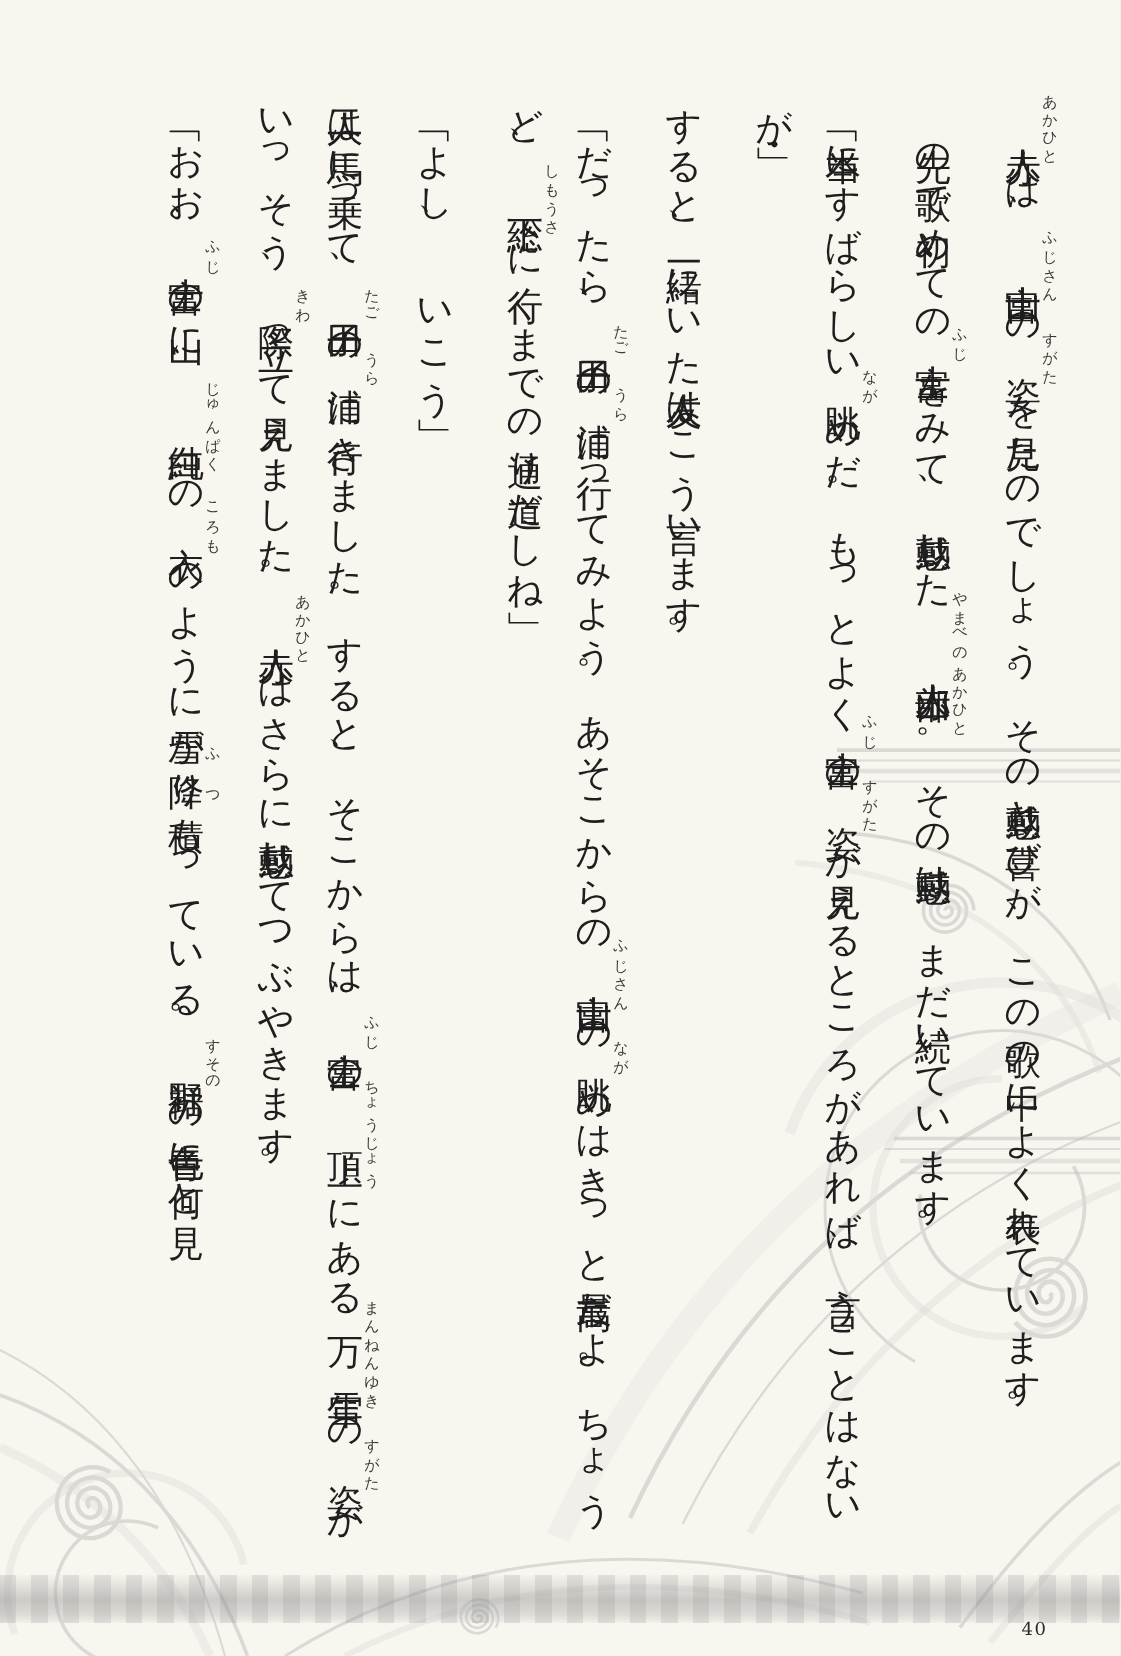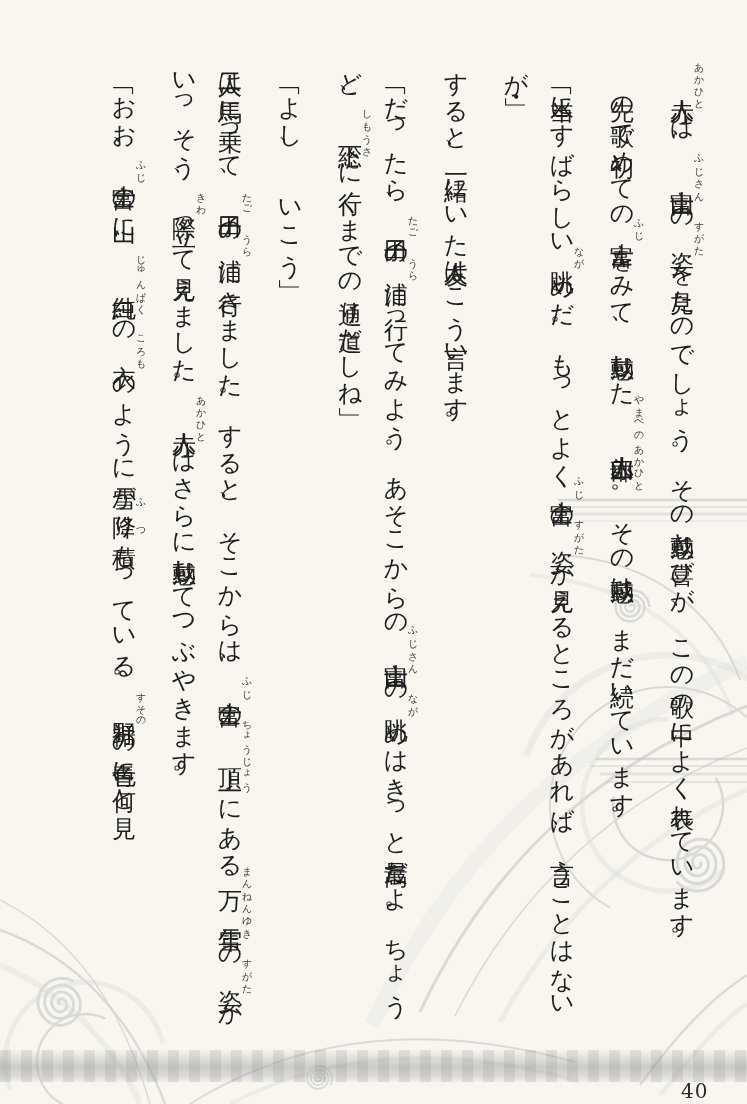--- a/index.html
+++ b/index.html
@@ -51,21 +51,21 @@
         rgba(160,160,160,0.30) 80%,
         rgba(195,195,195,0.08) 100%),
       repeating-linear-gradient(90deg,
         rgba(140,140,140,0.22) 0 11px,
         rgba(225,225,225,0.12) 11px 21px);
   }
   .page-number {
     position: absolute;
     left: 681px;
     top: 1079px;
-    font-size: 20px;
+    font-size: 12px;
     letter-spacing: 1px;
     color: #2b2b2b;
   }
 </style>
 </head>
 <body>
 
 <div class="page" style="--bg: #f8f6ef; --ink: #1e1e1e;">
 
   <svg class="deco" viewBox="0 0 747 1104" width="747" height="1104" aria-hidden="true">

